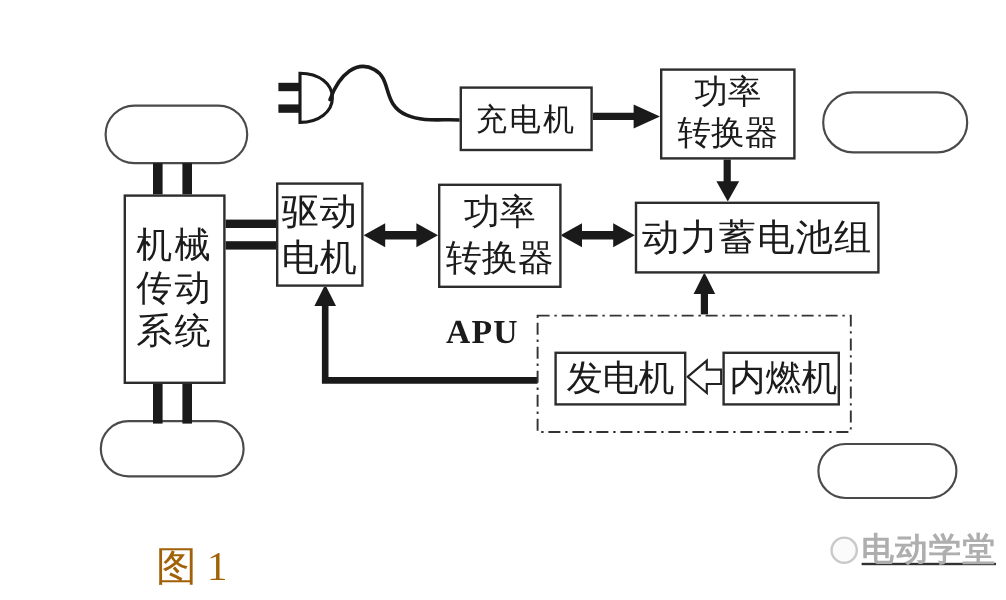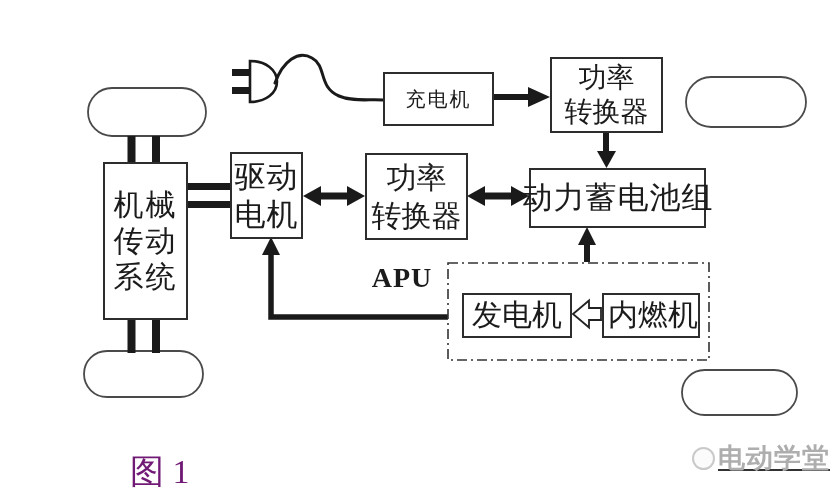--- a/index.html
+++ b/index.html
@@ -11,32 +11,32 @@
   .box{
     position:absolute;box-sizing:border-box;border:2px solid #2d2d2d;background:#ffffff;
     display:flex;flex-direction:column;align-items:center;justify-content:center;
     text-align:center;color:#1b1b1b;
   }
   .box span{display:block;white-space:nowrap;}
   .b-transmission{left:103px;top:162px;width:85px;height:158px;font-size:30px;line-height:36px;letter-spacing:2px;}
   .b-drive{left:230px;top:152px;width:73px;height:87px;font-size:31px;line-height:38px;letter-spacing:1px;}
   .b-conv-mid{left:365px;top:153px;width:103px;height:87px;font-size:30px;line-height:38px;}
   .b-conv-top{left:550px;top:57px;width:113px;height:76px;font-size:28px;line-height:34px;}
-  .b-charger{left:383px;top:72px;width:111px;height:54px;font-size:20px;letter-spacing:2px;font-family:Liberation Serif, serif;}
-  .b-battery{left:529px;top:168px;width:177px;height:60px;font-size:31px;letter-spacing:1px;}
+  .b-charger{left:383px;top:72px;width:111px;height:54px;font-size:26px;letter-spacing:2px;font-family:Liberation Serif, serif;}
+  .b-battery{left:529px;top:168px;width:204px;height:60px;font-size:31px;letter-spacing:1px;}
   .b-generator{left:462px;top:293px;width:110px;height:45px;font-size:30px;}
   .b-engine{left:602px;top:293px;width:98px;height:45px;font-size:30px;align-items:flex-end;}
   .apu-label{
     position:absolute;left:369px;top:262px;width:66px;height:32px;
     font-size:28px;font-weight:700;color:#1b1b1b;letter-spacing:1px;
     display:flex;align-items:center;justify-content:center;
   }
   .caption{
     position:absolute;left:130px;top:449px;display:flex;align-items:center;gap:27px;
-    font-size:34px;color:#701a75;white-space:nowrap;
+    font-size:34px;color:#a16207;white-space:nowrap;
   }
   .watermark{
     position:absolute;left:692px;top:440px;display:flex;align-items:center;gap:3px;
     opacity:0.8;pointer-events:none;text-decoration:underline;
   }
   .wm-circle{
     width:23px;height:23px;border-radius:50%;border:2px solid #bcbcbc;
     box-sizing:border-box;background:rgba(240,240,240,0.35);
   }
   .wm-text{

